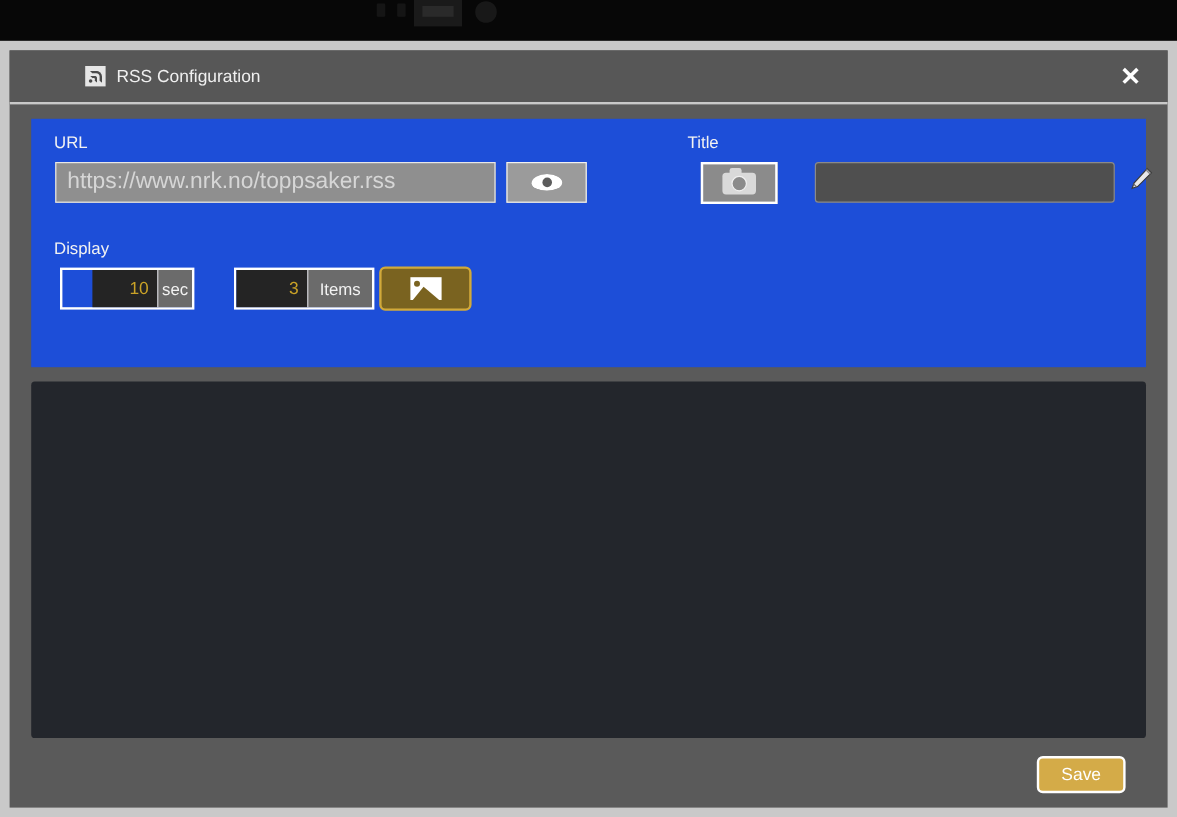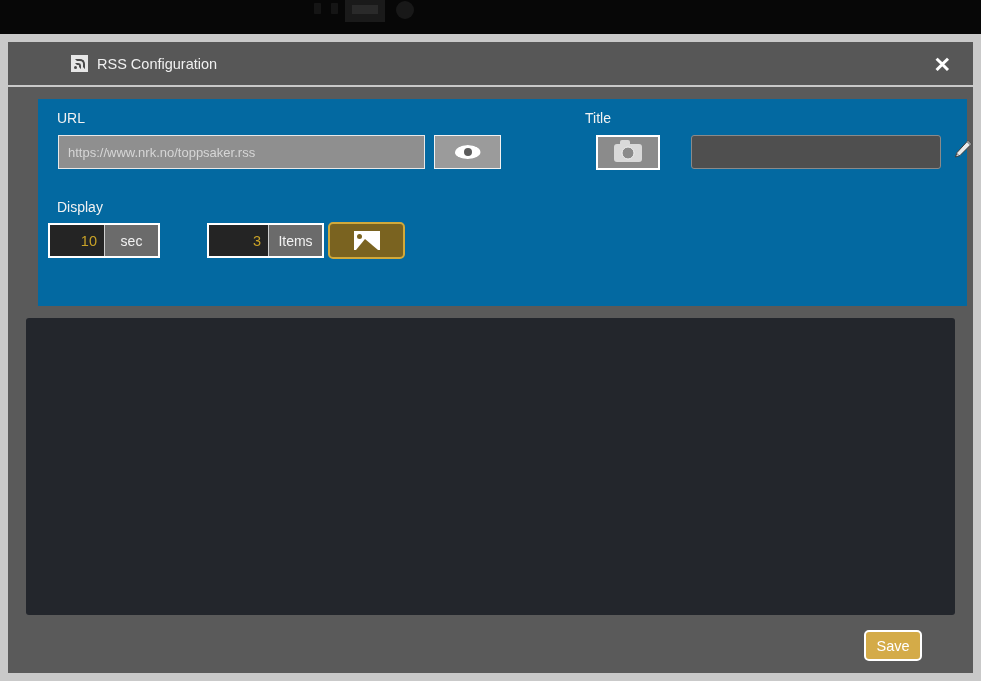--- a/index.html
+++ b/index.html
@@ -176,43 +176,42 @@
     border: none;
     font-family: "Liberation Sans", sans-serif;
   }
 
   
   .form-panel {
     position: absolute;
     left: 18px; top: 57px;
     width: 929px;
     height: 207px;
-    background: #0369a1;
-    margin-left: 12px;
+    background: #1d4ed8;
   }
 
   .field-label {
     position: absolute;
     font-size: 14px;
     color: #f2f2f2;
   }
 
   
   .lbl-url   { left: 19px; top: 11px; }
   .lbl-title { left: 547px; top: 11px; }
   .lbl-disp  { left: 19px; top: 100px; }
 
   .url-input {
     position: absolute;
     left: 20px; top: 36px;
     width: 367px; height: 34px;
     background: #8f8f8f;
     border: 1px solid #e8e8e8;
     color: #d8d8d8;
-    font-size: 13px;
+    font-size: 19px;
     padding: 0 9px;
     font-family: "Liberation Sans", sans-serif;
   }
   .url-input::placeholder { color: #d6d6d6; opacity: 1; }
 
   .eye-btn {
     position: absolute;
     left: 396px; top: 36px;
     width: 67px; height: 34px;
     background: #9b9b9b;
@@ -297,21 +296,21 @@
   }
   .pencil-btn svg { display: block; }
 
   
   .num-group {
     position: absolute;
     display: flex;
     height: 35px;
     border: 2px solid #ffffff;
   }
-  .num-group.g1 { left: 10px; top: 124px; width: 112px; }
+  .num-group.g1 { left: 24px; top: 124px; width: 112px; padding-left: 25px; }
   .num-group.g2 { left: 169px; top: 124px; width: 117px; }
 
   .num-input {
     background: #242424;
     border: none;
     color: #c9a227;
     font-size: 14.5px;
     text-align: right;
     padding-right: 7px;
     font-family: "Liberation Sans", sans-serif;
@@ -396,21 +395,21 @@
     width: 929px;
     height: 297px;
     background: #23262c;
     border-radius: 3px;
   }
 
   
   .save-btn {
     position: absolute;
     left: 856px; top: 588px;
-    width: 58px; height: 31px;
+    width: 74px; height: 31px;
     background: #d4ab48;
     border: 2px solid #ffffff;
     border-radius: 5px;
     color: #ffffff;
     font-size: 14.5px;
     cursor: pointer;
     font-family: "Liberation Sans", sans-serif;
   }
 </style>
 </head>

